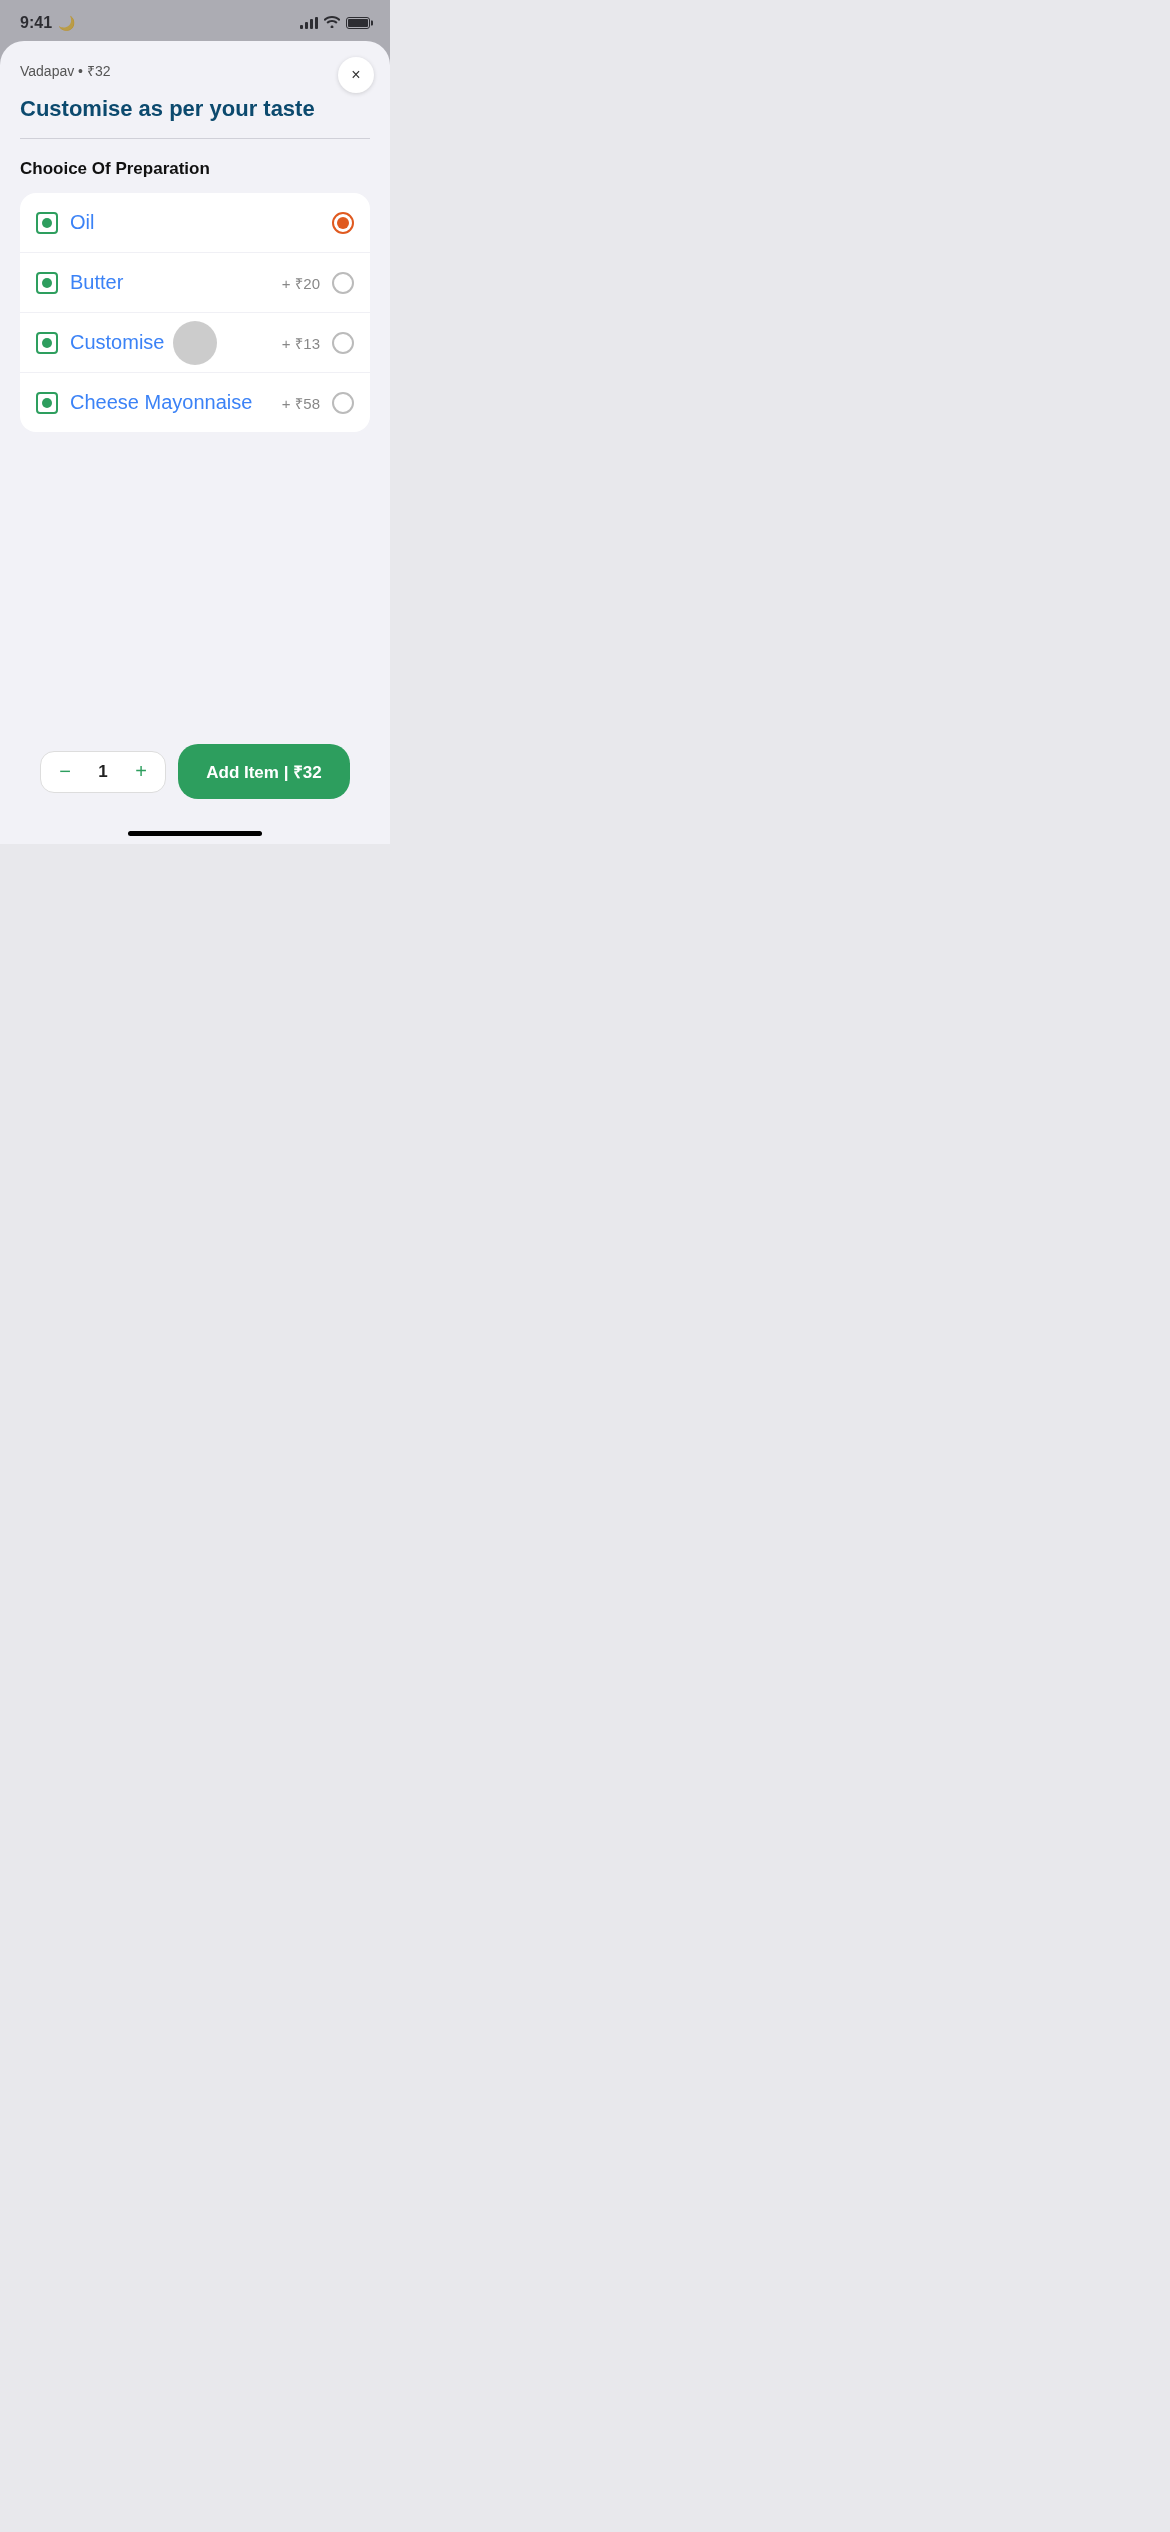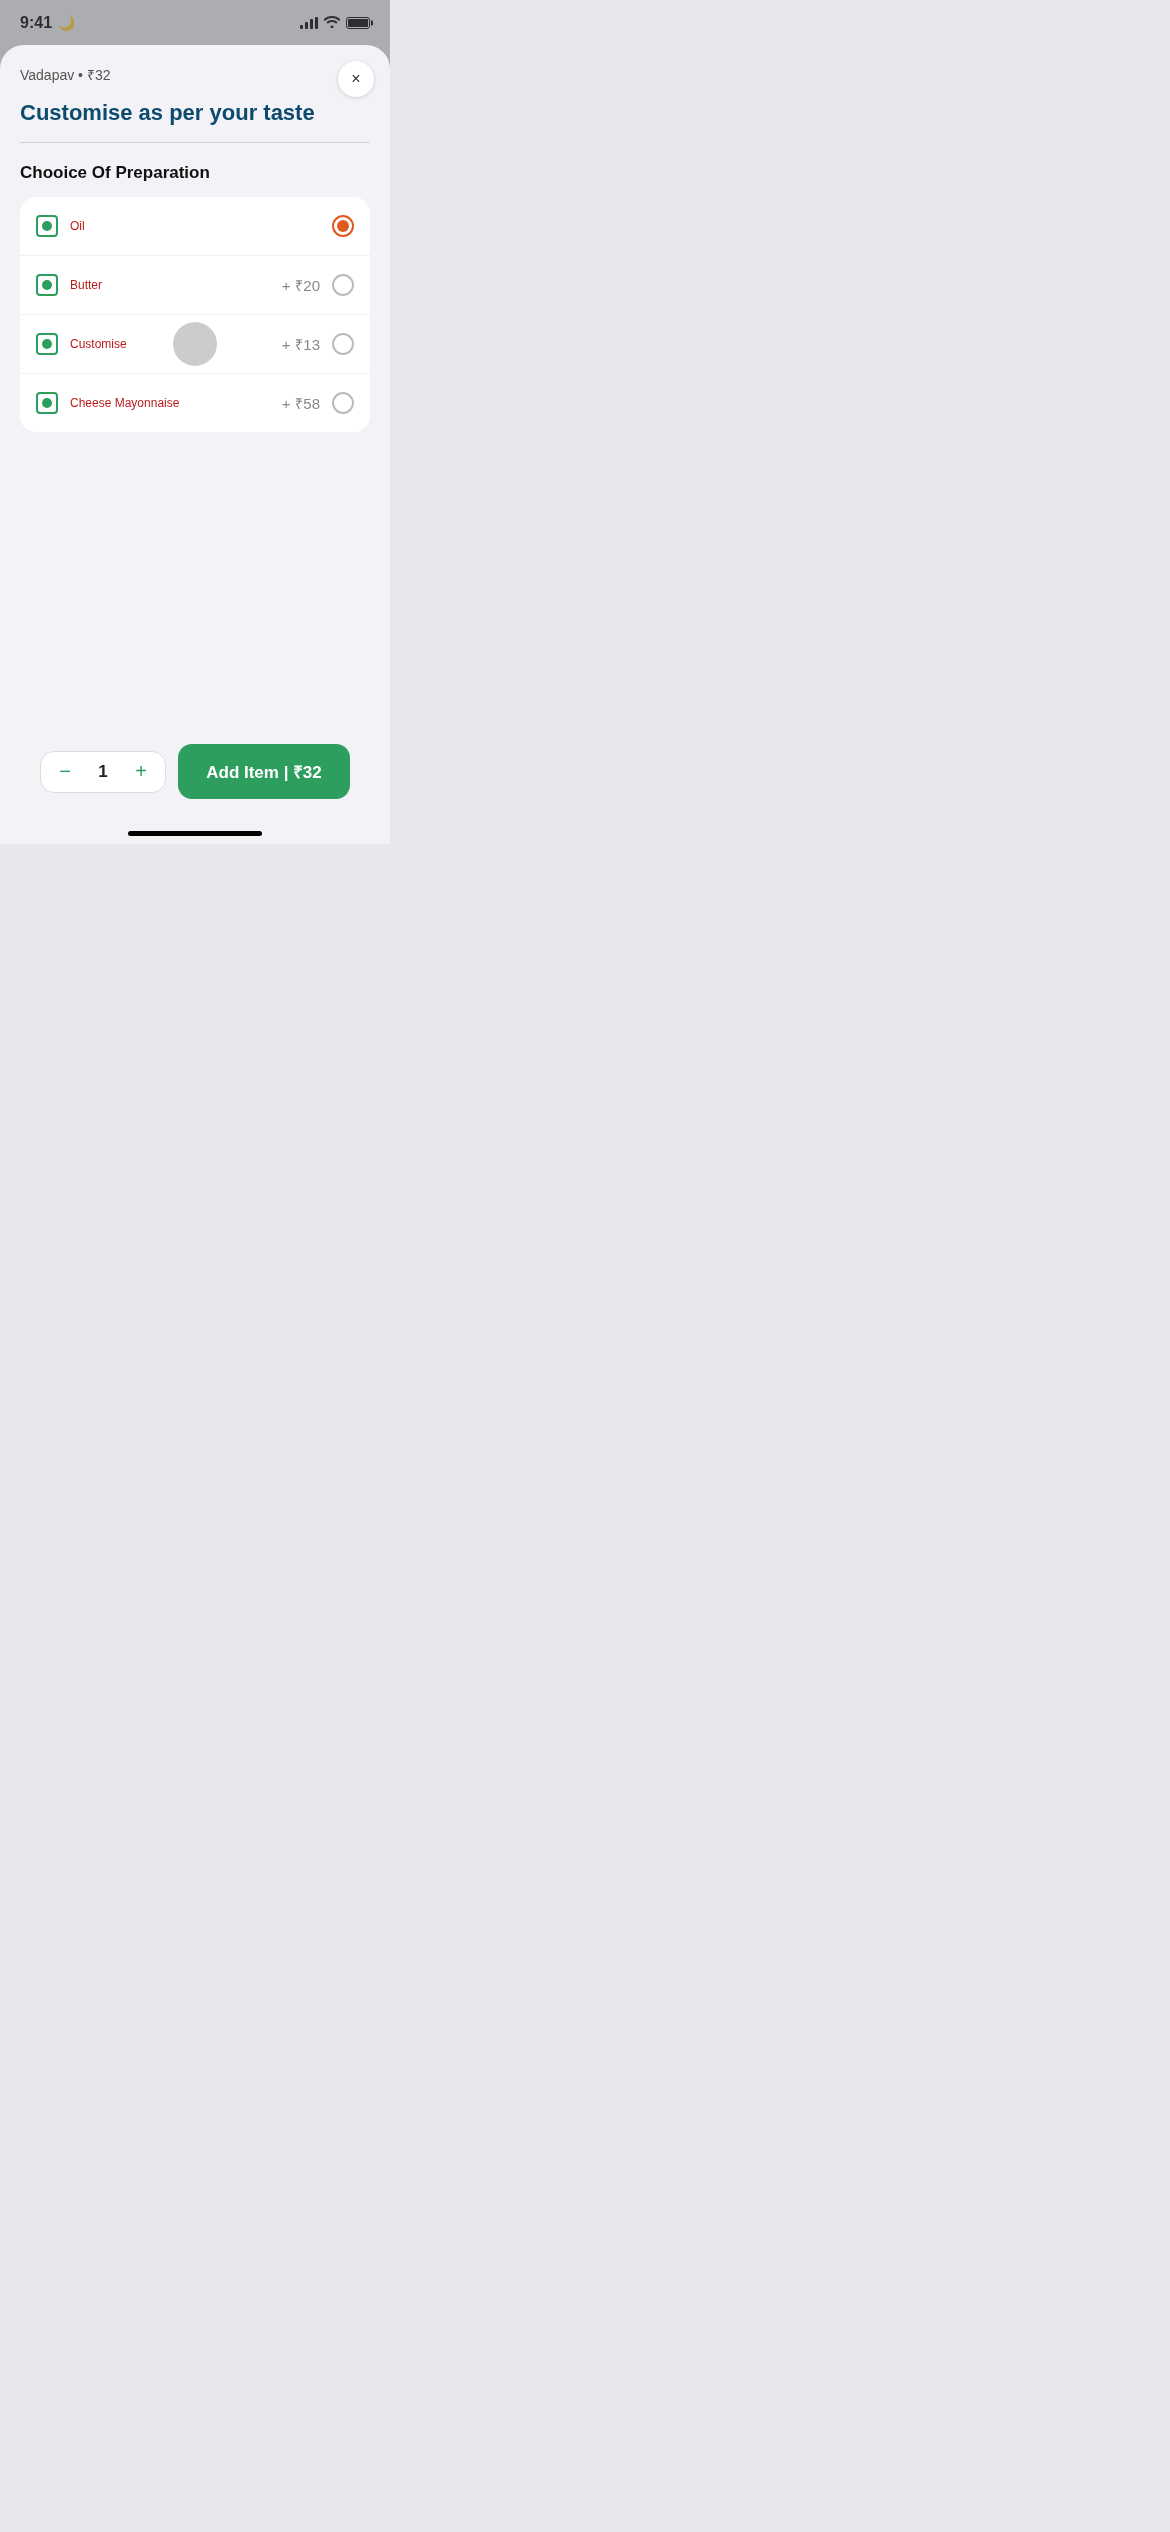--- a/index.html
+++ b/index.html
@@ -235,22 +235,22 @@
     }
     .option-veg-dot {
       width: 10px;
       height: 10px;
       background: #2d9e5e;
       border-radius: 50%;
     }
 
     .option-label {
       flex: 1;
-      font-size: 12px;
-      color: #b91c1c;
+      font-size: 20px;
+      color: #3b82f6;
     }
 
     .option-price {
       font-size: 15px;
       color: #888;
       margin-right: 12px;
     }
 
     .radio-outer {
       width: 22px;
@@ -310,21 +310,21 @@
       font-weight: 600;
       color: #222;
       min-width: 20px;
       text-align: center;
     }
 
     .add-button {
       flex: 1;
       background: #2d9e5e;
       border: none;
-      border-radius: 14px;
+      border-radius: 20px;
       padding: 16px;
       font-size: 17px;
       font-weight: 700;
       color: #fff;
       cursor: pointer;
       display: flex;
       align-items: center;
       justify-content: center;
     }
 

